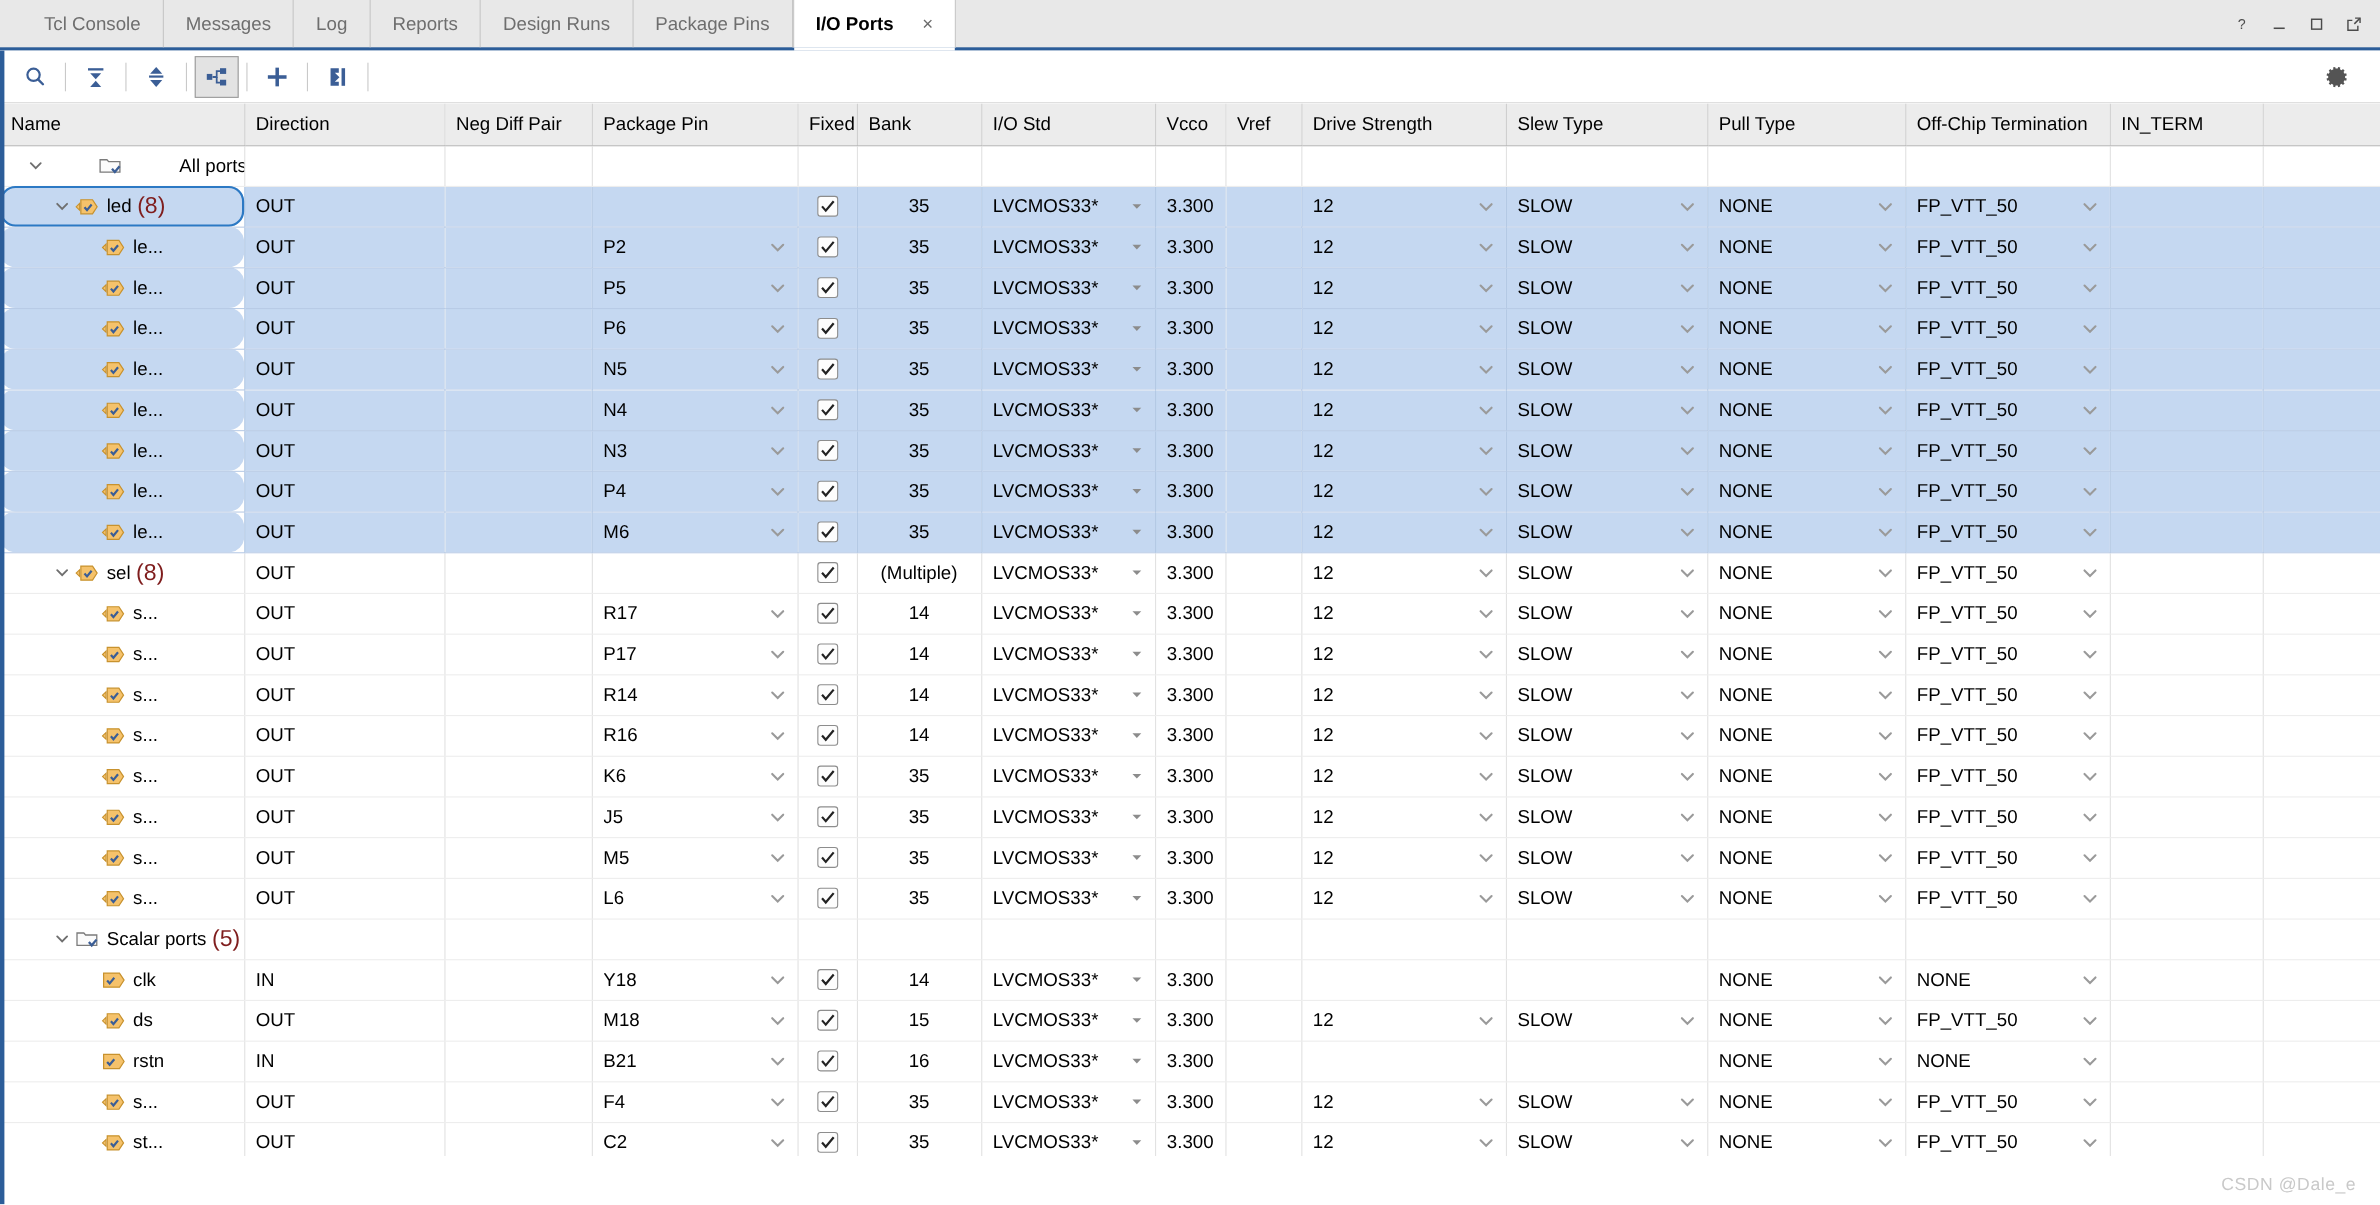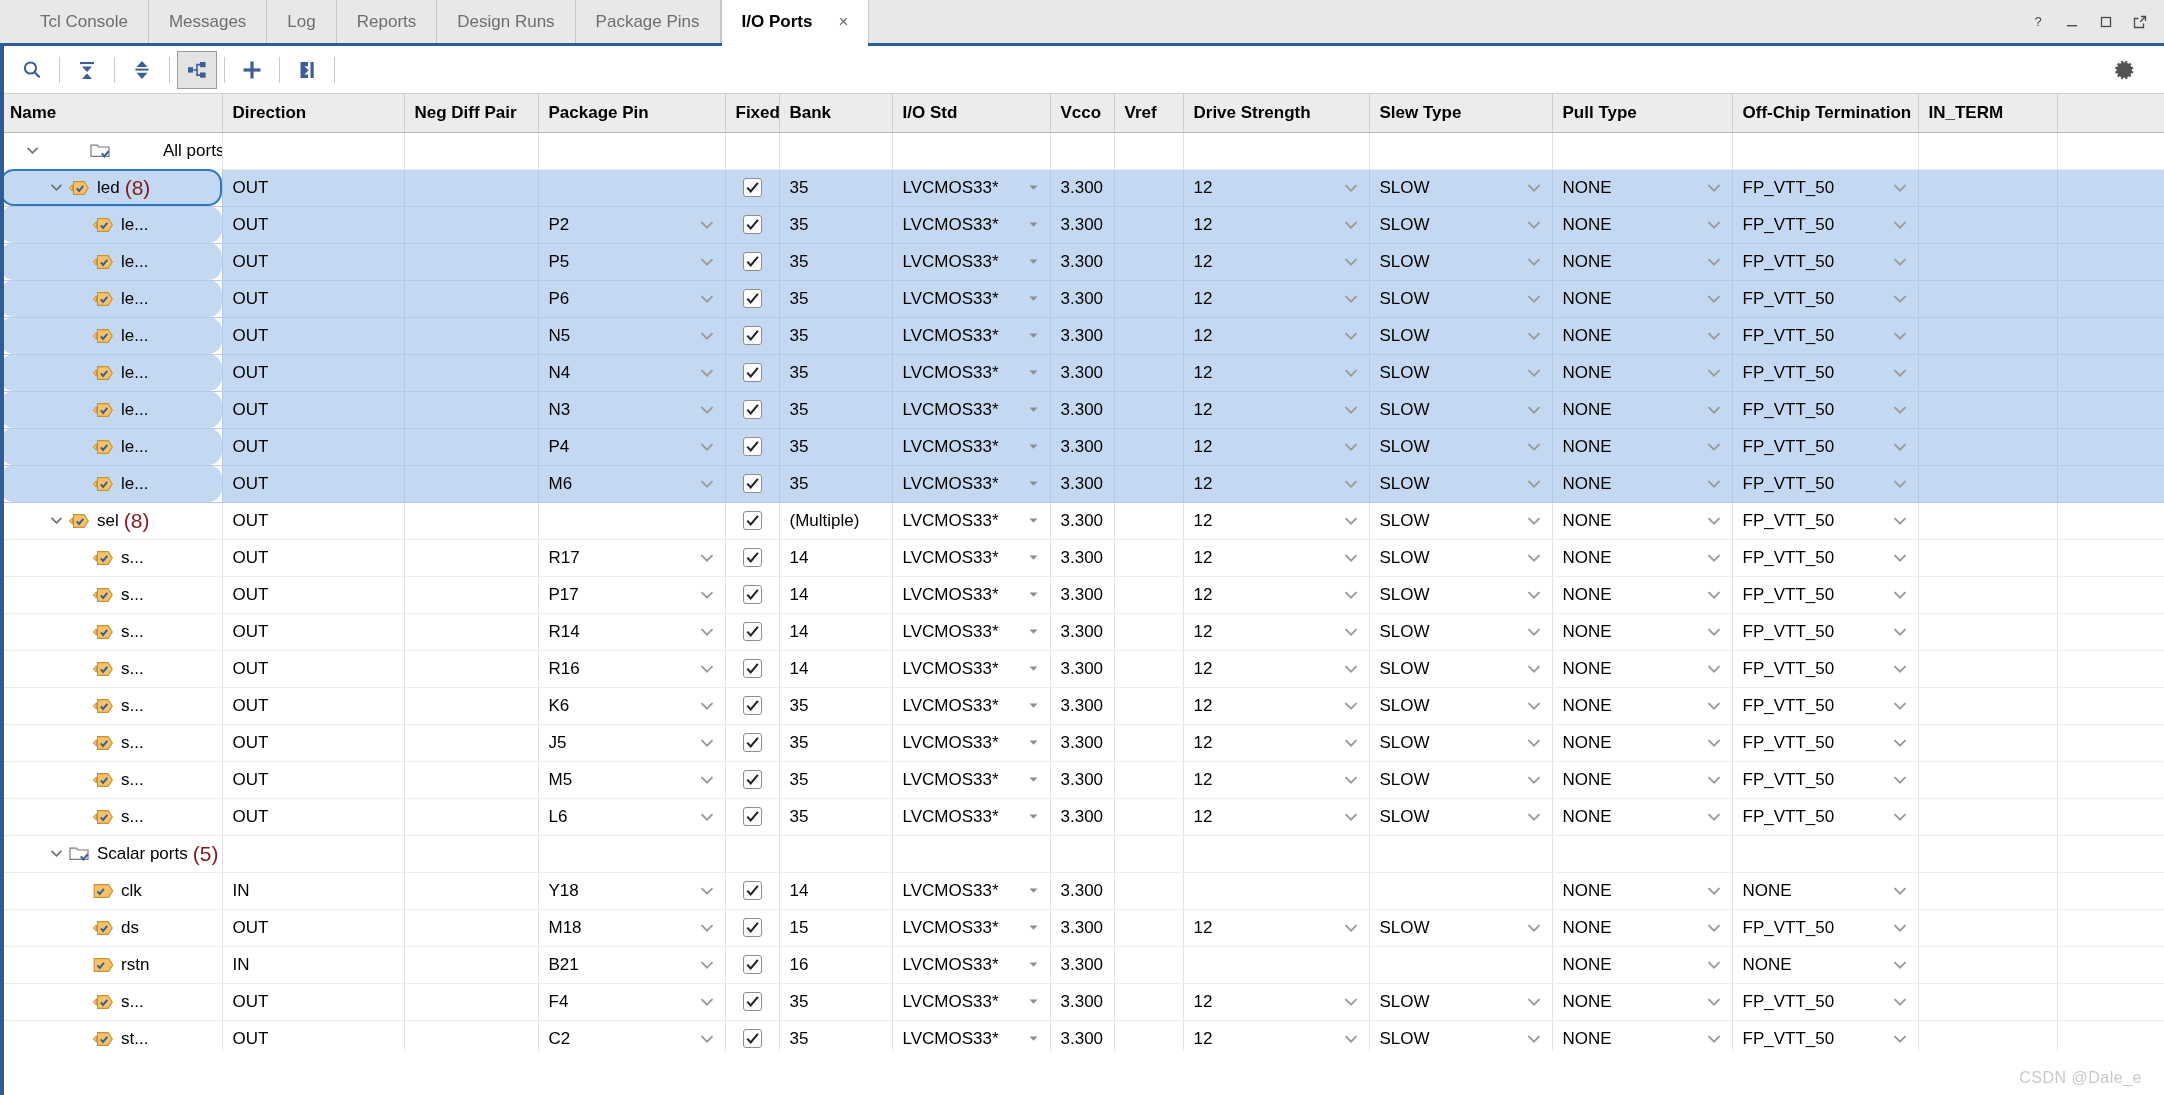--- a/index.html
+++ b/index.html
@@ -133,21 +133,21 @@
   table.grid {
     border-collapse: collapse;
     table-layout: fixed;
     width: 2164px;
     font-size: 17px;
   }
   table.grid th {
     background: #ececec;
     border-right: 1px solid #cfcfcf;
     border-bottom: 1px solid #b9b9b9;
-    font-weight: bold;
+    font-weight: normal;
     text-align: left;
     padding: 0 10px;
     height: 38px;
     font-size: 17px;
     color: #000;
     white-space: nowrap;
     overflow: hidden;
     box-sizing: border-box;
   }
   table.grid th.last { border-right: none; }
@@ -167,21 +167,21 @@
     border-right: 1px solid #b4c9e4;
     border-bottom: 1px solid #b8cbe6;
   }
   tr.grp td, tr.plain td { background: #ffffff; }
   td.namecell {
     border-right: 1px solid #e2e2e2;
     padding-left: 0;
     padding-right: 0;
   }
   tr.sel td.namecell { border-right: 1px solid #b4c9e4; border-radius: 14px; }
-  td.num { text-align: left; }
+  td.num { text-align: center; }
   td.noborder { border-right: none; }
 
   
   .nameinner {
     display: flex;
     align-items: center;
     height: 100%;
     padding-left: 8px;
     box-sizing: border-box;
   }

